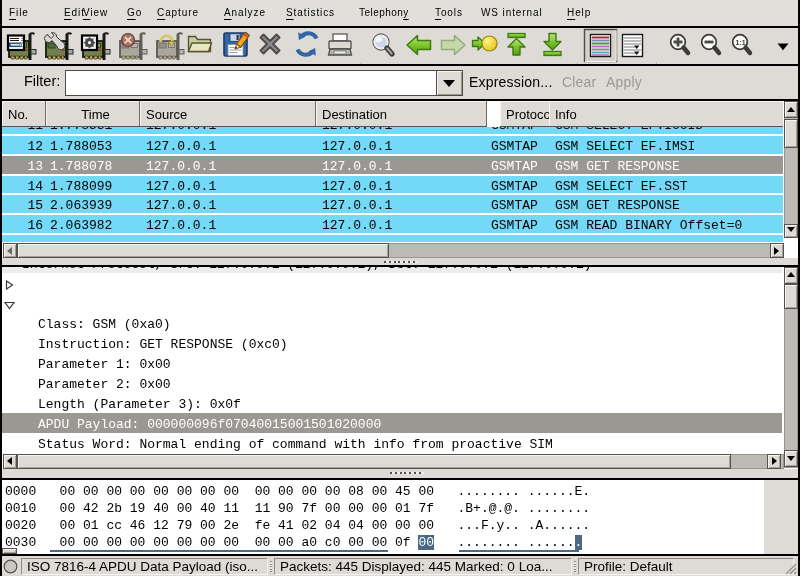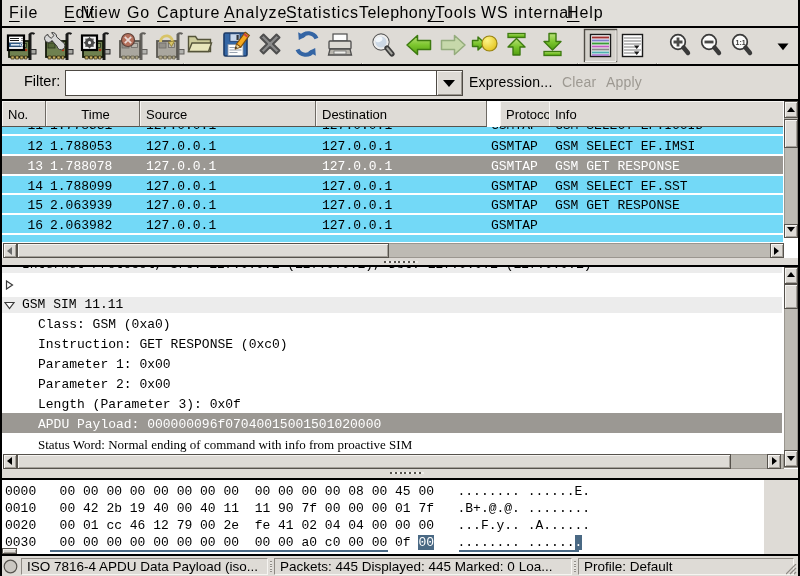--- a/index.html
+++ b/index.html
@@ -4,21 +4,21 @@
 <style>
 html,body{margin:0;padding:0;}
 body{width:800px;height:576px;position:relative;overflow:hidden;
   background:#dedbd6;font-family:"Liberation Sans",sans-serif;color:#000;}
 .abs{position:absolute;}
 .mono{font-family:"Liberation Mono",monospace;}
 #win-l{position:absolute;left:0;top:0;width:2px;height:576px;background:#000;z-index:50;}
 #win-r{position:absolute;left:798px;top:0;width:2px;height:576px;background:#000;z-index:50;}
 
 #menubar{left:0;top:0;width:800px;height:26px;background:#e1dfda;}
-#menubar span{position:absolute;font-size:16px;letter-spacing:0.9px;
+#menubar span{position:absolute;font-size:10px;letter-spacing:0.9px;
   line-height:26px;white-space:pre;}
 #menubar u{text-underline-offset:2.5px;text-decoration-thickness:1px;}
 .divider{left:0;width:800px;background:#000;position:absolute;}
 
 #toolbar{left:0;top:28px;width:800px;height:36px;background:#dedbd6;}
 .tsep{position:absolute;width:1px;height:22px;top:35px;background:#aaa7a1;border-right:1px solid #f2f0ed;}
 
 #filterbar{left:16px;top:66px;width:800px;height:33px;background:#dedbd6;}
 #fentry{position:absolute;left:49px;top:4px;width:371px;height:26px;background:#fff;
   border:1.5px solid #4e4a44;border-right:none;box-sizing:border-box;}
@@ -249,21 +249,21 @@
   <div class="hcell" style="left:316px;width:171px;">Destination</div>
   <div class="hcell" style="left:140px;width:176px;">Source</div>
   <div class="hcell" style="left:500px;width:53px;">Protocol</div>
   <div class="hcell" style="left:549px;width:233.5px;border-right:none;">Info</div>
   <div id="prows" class="mono">
     <div class="prow" style="top:-12.25px;"><i class="cNo" style="top:1.5px;">11</i><i class="cTime" style="top:1.5px;">1.778531</i><i class="cSrc" style="top:1.5px;">127.0.0.1</i><i class="cDst" style="top:1.5px;">127.0.0.1</i><i class="cPro" style="top:1.5px;">GSMTAP</i><i class="cInf" style="top:1.5px;">GSM SELECT EF.ICCID</i></div>
     <div class="prow" style="top:7.5px;"><i class="cNo">12</i><i class="cTime">1.788053</i><i class="cSrc">127.0.0.1</i><i class="cDst">127.0.0.1</i><i class="cPro">GSMTAP</i><i class="cInf">GSM SELECT EF.IMSI</i></div>
     <div class="prow" style="top:27.25px;background:#9b9893;color:#fff;"><i class="cNo">13</i><i class="cTime">1.788078</i><i class="cSrc">127.0.0.1</i><i class="cDst">127.0.0.1</i><i class="cPro">GSMTAP</i><i class="cInf">GSM GET RESPONSE</i></div>
     <div class="prow" style="top:47px;"><i class="cNo">14</i><i class="cTime">1.788099</i><i class="cSrc">127.0.0.1</i><i class="cDst">127.0.0.1</i><i class="cPro">GSMTAP</i><i class="cInf">GSM SELECT EF.SST</i></div>
     <div class="prow" style="top:66.75px;"><i class="cNo">15</i><i class="cTime">2.063939</i><i class="cSrc">127.0.0.1</i><i class="cDst">127.0.0.1</i><i class="cPro">GSMTAP</i><i class="cInf">GSM GET RESPONSE</i></div>
-    <div class="prow" style="top:86.5px;"><i class="cNo">16</i><i class="cTime">2.063982</i><i class="cSrc">127.0.0.1</i><i class="cDst">127.0.0.1</i><i class="cPro">GSMTAP</i></div>
+    <div class="prow" style="top:86.5px;"><i class="cNo">16</i><i class="cTime">2.063982</i><i class="cSrc">127.0.0.1</i><i class="cDst">127.0.0.1</i><i class="cPro">GSMTAP</i><i class="cInf">GSM READ BINARY Offset=0</i></div>
     <div class="prow" style="top:106.25px;"></div>
   </div>
 
   <div class="trough" style="left:2.5px;top:142px;width:781px;height:15px;"></div>
   <div class="sbtn" style="left:3px;top:142px;width:14px;height:15px;"></div>
   <div class="tri" style="left:6.5px;top:145.5px;border-left:none;border-right:5px solid #6b6b6b;"></div>
   <div class="thumb" style="left:17px;top:142px;width:372px;height:15px;"></div>
   <div class="sbtn" style="left:769.5px;top:142px;width:14px;height:15px;"></div>
   <div class="tri" style="left:774px;top:145.5px;border-right:none;border-left:5px solid #000;"></div>
 
@@ -276,28 +276,27 @@
 </div>
 
 <div class="abs" style="left:0;top:257.5px;width:800px;height:7px;background:#dedbd6;">
   <div style="position:absolute;left:384px;top:3px;width:34px;height:2.5px;background:repeating-linear-gradient(90deg,#55524d 0,#55524d 2px,#efedea 2px,#efedea 4.8px);"></div>
 </div>
 <div class="divider" style="top:264.5px;height:2px;"></div>
 
 <div id="details" class="abs">
  <div class="mono" style="position:absolute;left:2px;top:0px;width:780px;height:187px;overflow:hidden;">
   <div class="drow dgray" style="top:-13.3px;"><span style="left:20px;">Internet Protocol, Src: 127.0.0.1 (127.0.0.1), Dst: 127.0.0.1 (127.0.0.1)</span></div>
-  <div class="drow dgray" style="top:26.6px;"><span style="left:20px;">GSM SIM 11.11</span></div>
   <div class="drow" style="top:46.6px;"><span style="left:36px;">Class: GSM (0xa0)</span></div>
   <div class="drow" style="top:66.6px;"><span style="left:36px;">Instruction: GET RESPONSE (0xc0)</span></div>
   <div class="drow" style="top:86.6px;"><span style="left:36px;">Parameter 1: 0x00</span></div>
   <div class="drow" style="top:106.6px;"><span style="left:36px;">Parameter 2: 0x00</span></div>
   <div class="drow" style="top:126.6px;"><span style="left:36px;">Length (Parameter 3): 0x0f</span></div>
   <div class="drow dsel" style="top:146.6px;"><span style="left:36px;">APDU Payload: 000000096f07040015001501020000</span></div>
-  <div class="drow" style="top:166.6px;font-family:Liberation Serif, serif;"><span style="left:36px;">Status Word: Normal ending of command with info from proactive SIM</span></div>
+  <div class="drow" style="top:166.6px;"><span style="left:36px;">Status Word: Normal ending of command with info from proactive SIM</span></div>
  </div>
  <svg class="abs" style="left:5px;top:13px;" width="9" height="10" viewBox="0 0 9 10">
       <path d="M1.5 1 L7.5 5 L1.5 9 Z" fill="#fdfdfd" stroke="#3a3a3a" stroke-width="1.2"></path>
     </svg>
  <svg class="abs" style="left:4px;top:34px;" width="11" height="9" viewBox="0 0 11 9">
       <path d="M1 1.5 L10 1.5 L5.5 7.5 Z" fill="#fdfdfd" stroke="#3a3a3a" stroke-width="1.2"></path>
     </svg>
 
  <div class="trough" style="left:2.5px;top:187px;width:781px;height:15px;"></div>
  <div class="sbtn" style="left:3px;top:187px;width:14px;height:15px;"></div>

